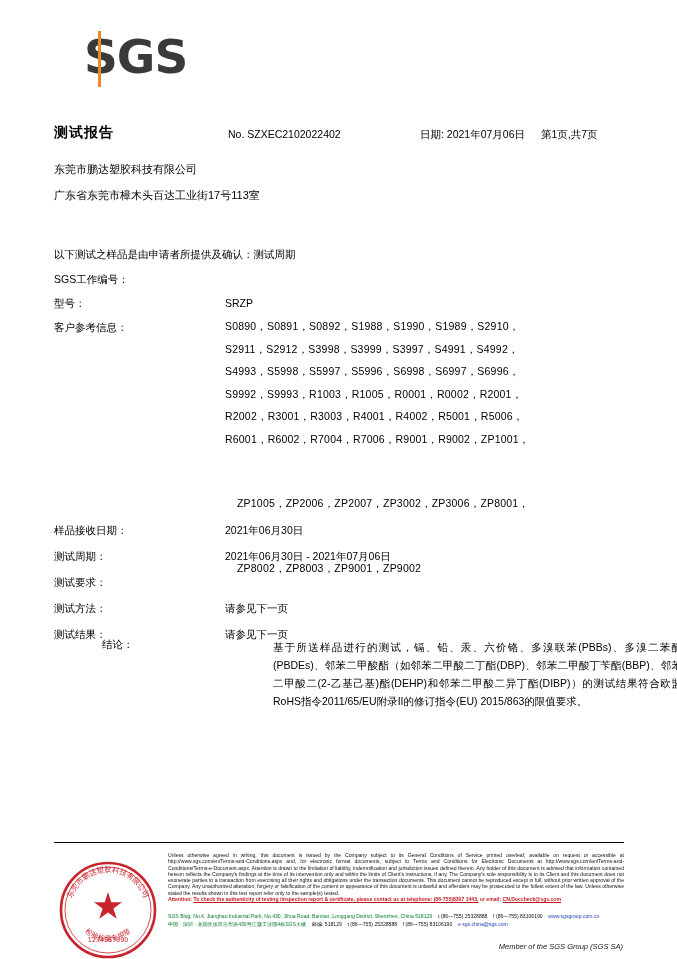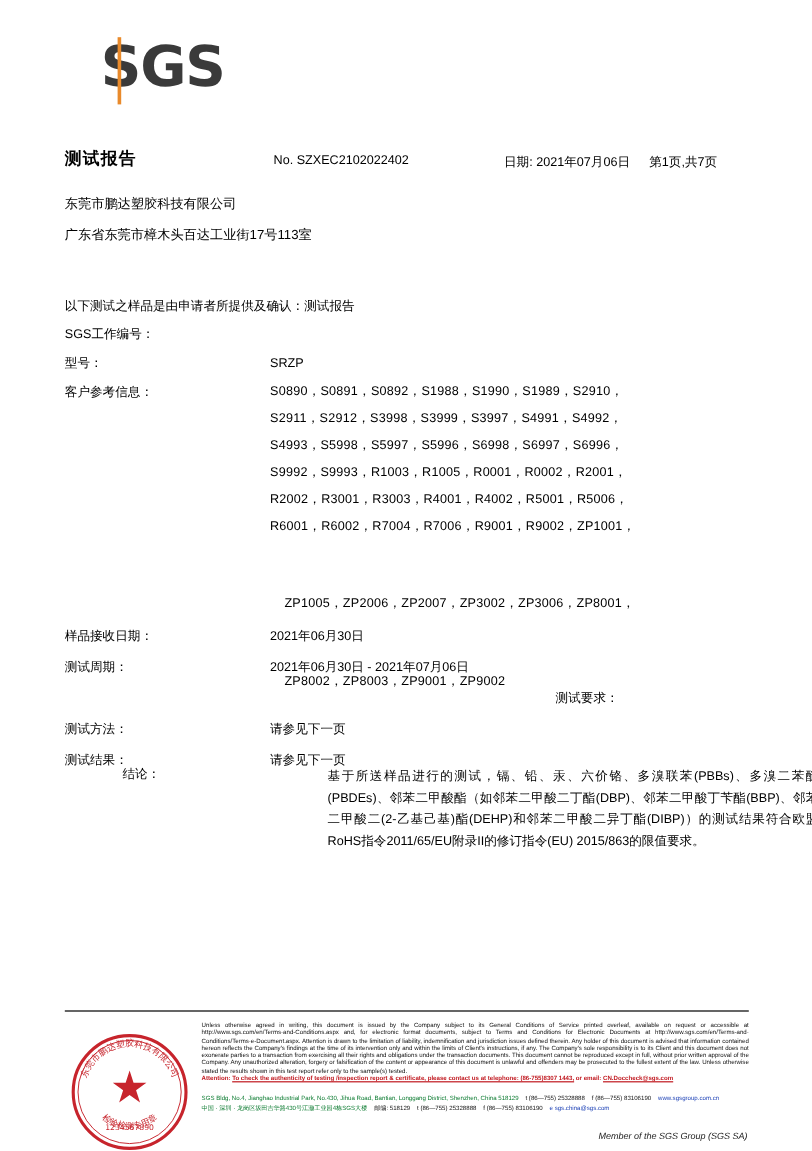--- a/index.html
+++ b/index.html
@@ -130,21 +130,21 @@
   }
   .refs .ln { white-space: nowrap; }
   .refs .ln.indent { padding-left: 12px; margin-top: 42px; }
 
   .fields2 {
     position: absolute;
     left: 54px;
     top: 523px;
     width: 580px;
   }
-  .fields2 .row { margin-bottom: 11px; justify-content: flex-end; }
+  .fields2 .row { margin-bottom: 11px; }
 
   .conclusion-wrap {
     position: absolute;
     left: 54px;
     top: 638px;
     width: 580px;
     display: flex;
     margin-left: 48px;
   }
   .conclusion-wrap .lbl {
@@ -224,21 +224,21 @@
   <div class="logo-bar"></div>
 
   <div class="hdr-title">测试报告</div>
   <div class="hdr-no">No. SZXEC2102022402</div>
   <div class="hdr-date">日期: 2021年07月06日</div>
   <div class="hdr-page">第1页,共7页</div>
 
   <div class="company">东莞市鹏达塑胶科技有限公司</div>
   <div class="address">广东省东莞市樟木头百达工业街17号113室</div>
 
-  <div class="sample-note">以下测试之样品是由申请者所提供及确认：测试报告</div>
+  <div class="sample-note">以下测试之样品是由申请者所提供及确认：测试周期</div>
 
   <div class="fields">
     <div class="row">
       <div class="lbl">SGS工作编号：</div>
     </div>
     <div class="row">
       <div class="lbl">型号：</div>
       <div class="val">SRZP</div>
     </div>
     <div class="row">

